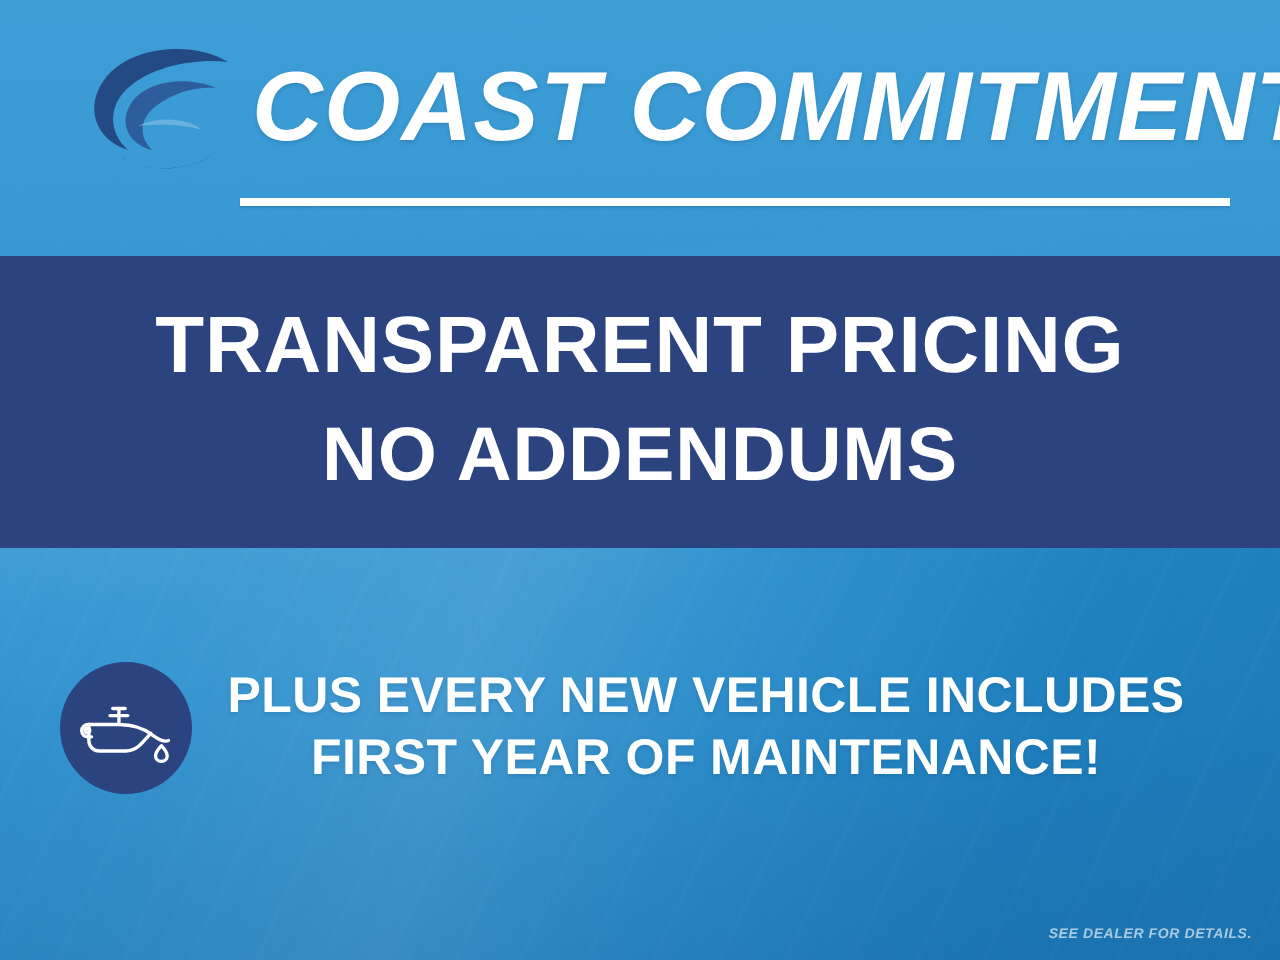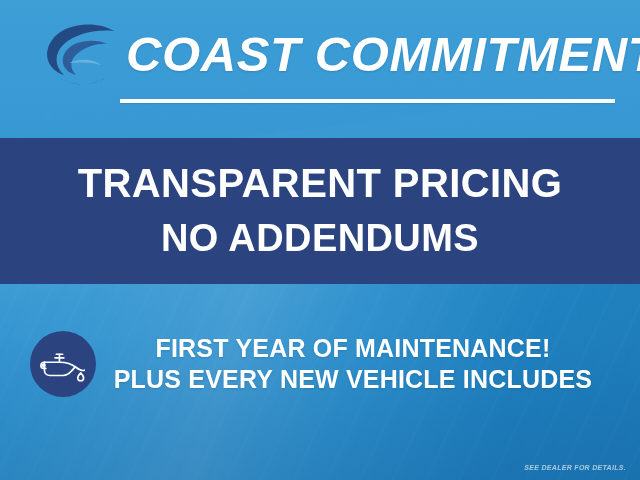--- a/index.html
+++ b/index.html
@@ -158,21 +158,21 @@
     width: 495px;
     height: 4px;
     background: #ffffff;
     box-shadow: 0 1px 1px rgba(20,70,110,0.18);
   }
 
   
   .headline-band {
     position: absolute;
     left: 0;
-    top: 138px;
+    top: 128px;
     width: 640px;
     height: 146px;
     background: #2b4480;
     display: flex;
     flex-direction: column;
     align-items: center;
     justify-content: center;
   }
 
   .headline-line {
@@ -300,20 +300,20 @@
 
           <path d="M5 18 C2.5 18 1 19.6 1 21.6 C1 23.6 2.5 25 4.6 25 L6.5 25"></path>
           <circle cx="4.2" cy="21.4" r="1.3"></circle>
         </g>
 
         <path d="M46 30 C46 30 42.7 33.6 42.7 35.7 C42.7 37.5 44.2 38.9 46 38.9 C47.8 38.9 49.3 37.5 49.3 35.7 C49.3 33.6 46 30 46 30 Z" fill="none" stroke="#ffffff" stroke-width="1.9" stroke-linejoin="round"></path>
       </svg>
     </div>
 
     <div class="promo-text">
+      <div class="promo-line">PLUS EVERY NEW VEHICLE INCLUDES</div>
       <div class="promo-line">FIRST YEAR OF MAINTENANCE!</div>
-      <div class="promo-line">PLUS EVERY NEW VEHICLE INCLUDES</div>
     </div>
   </div>
 
   <div class="disclaimer">SEE DEALER FOR DETAILS.</div>
 
 </div>
 
 </body></html>

